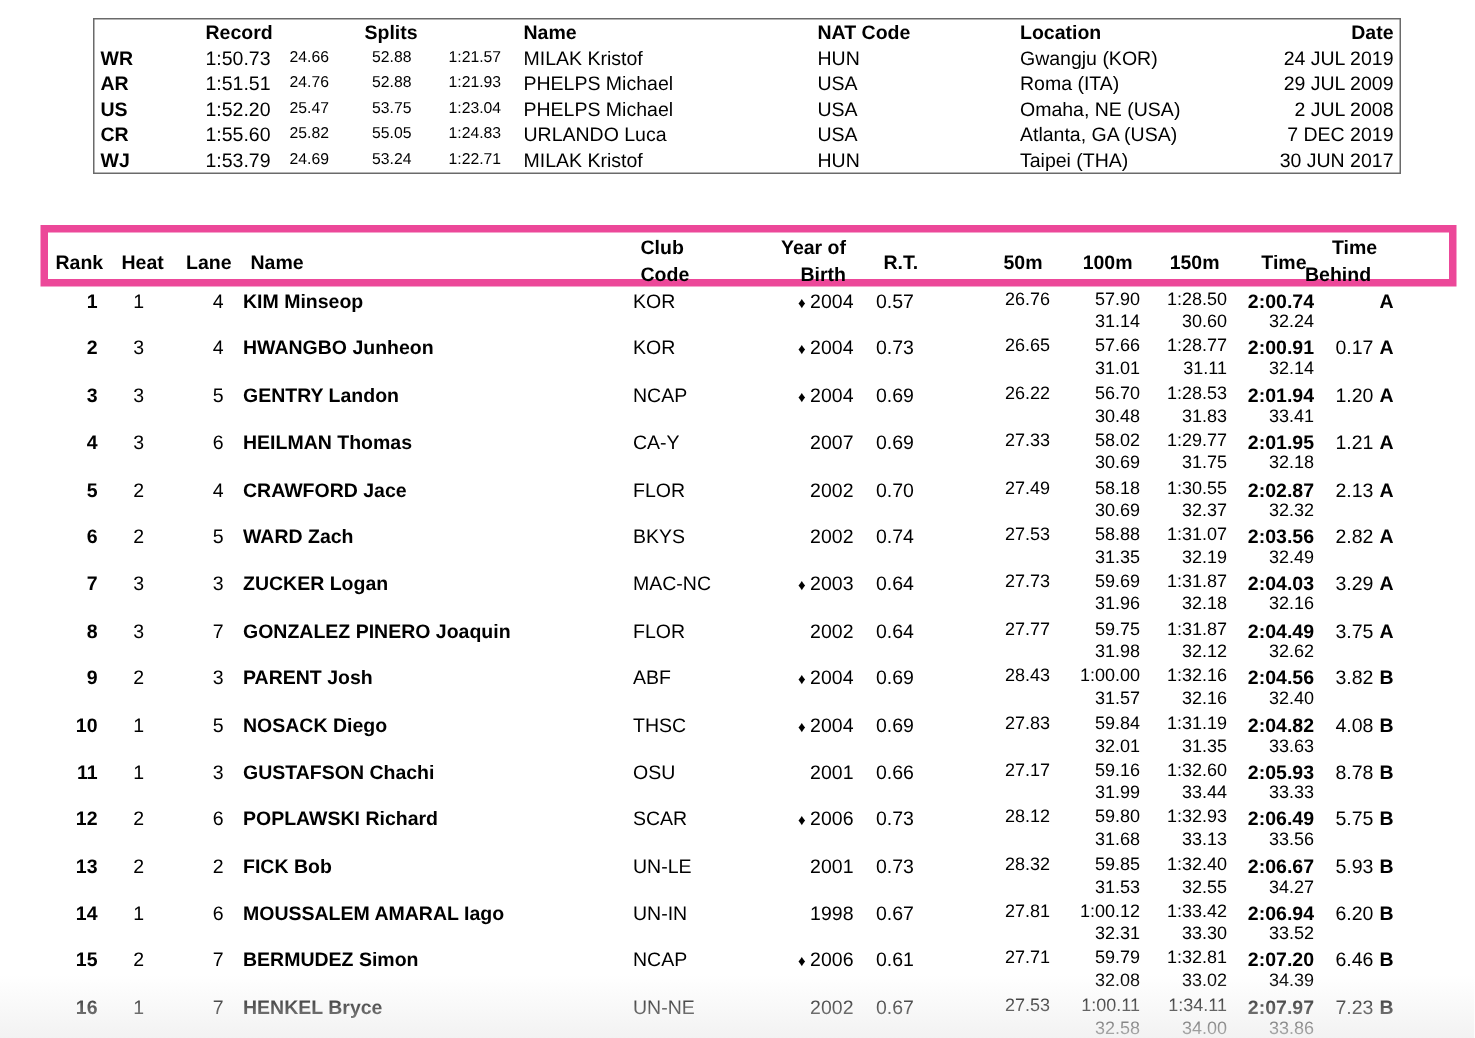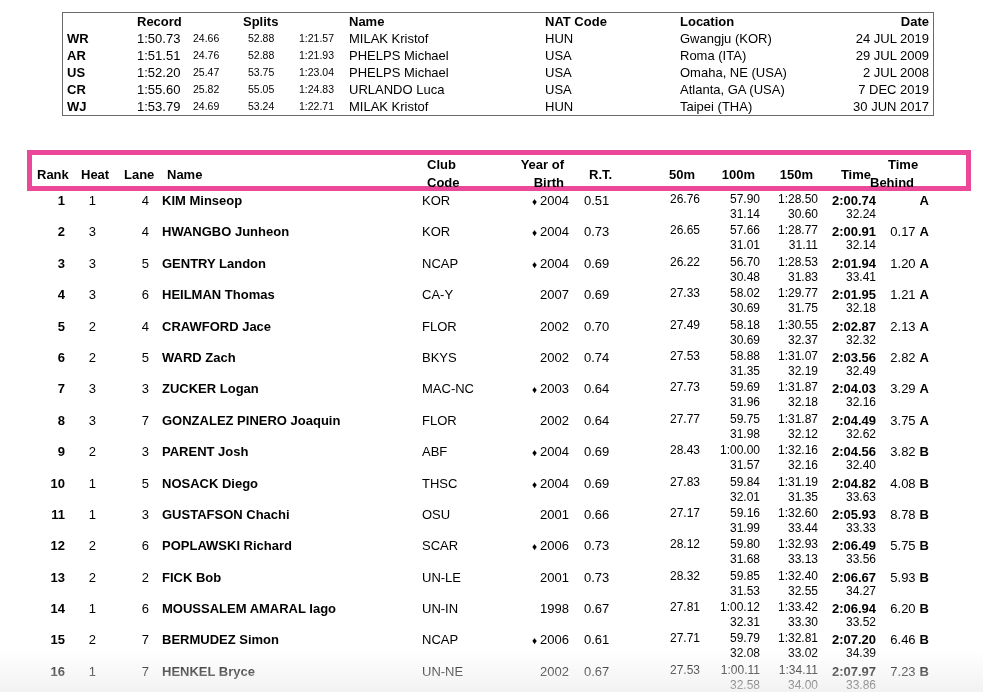--- a/index.html
+++ b/index.html
@@ -201,21 +201,21 @@
   <span class="h-two-b" style="left:838px;">Behind</span>
 </div>
 
 <div class="results" id="results-body">
     <div class="row">
       <span class="c-rank">1</span>
       <span class="c-heat">1</span>
       <span class="c-lane">4</span>
       <span class="c-name">KIM Minseop</span>
       <span class="c-club">KOR</span>
-      <span class="c-rt">0.51</span>
+      <span class="c-rt">0.57</span>
       <span class="c-50">26.76</span>
       <span class="c-100">57.90</span>
       <span class="c-150">1:28.50</span>
       <span class="c-time">2:00.74</span>
       <span class="c-100s">31.14</span>
       <span class="c-150s">30.60</span>
       <span class="c-times">32.24</span>
       <span class="c-yob"><span class="diamond" style="position: static;">♦</span><span style="position: static;">2004</span></span>
       <span class="c-behind"><span style="position: static;"></span><span style="position: static; font-weight: bold; margin-left: 4px;">A</span></span>
     </div>

